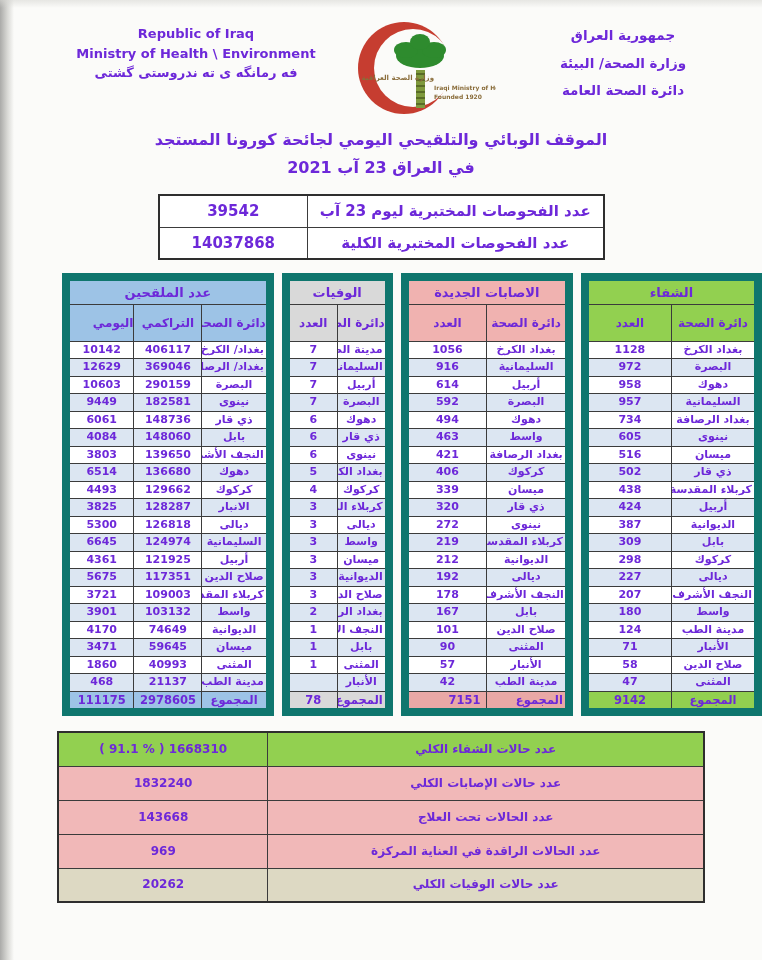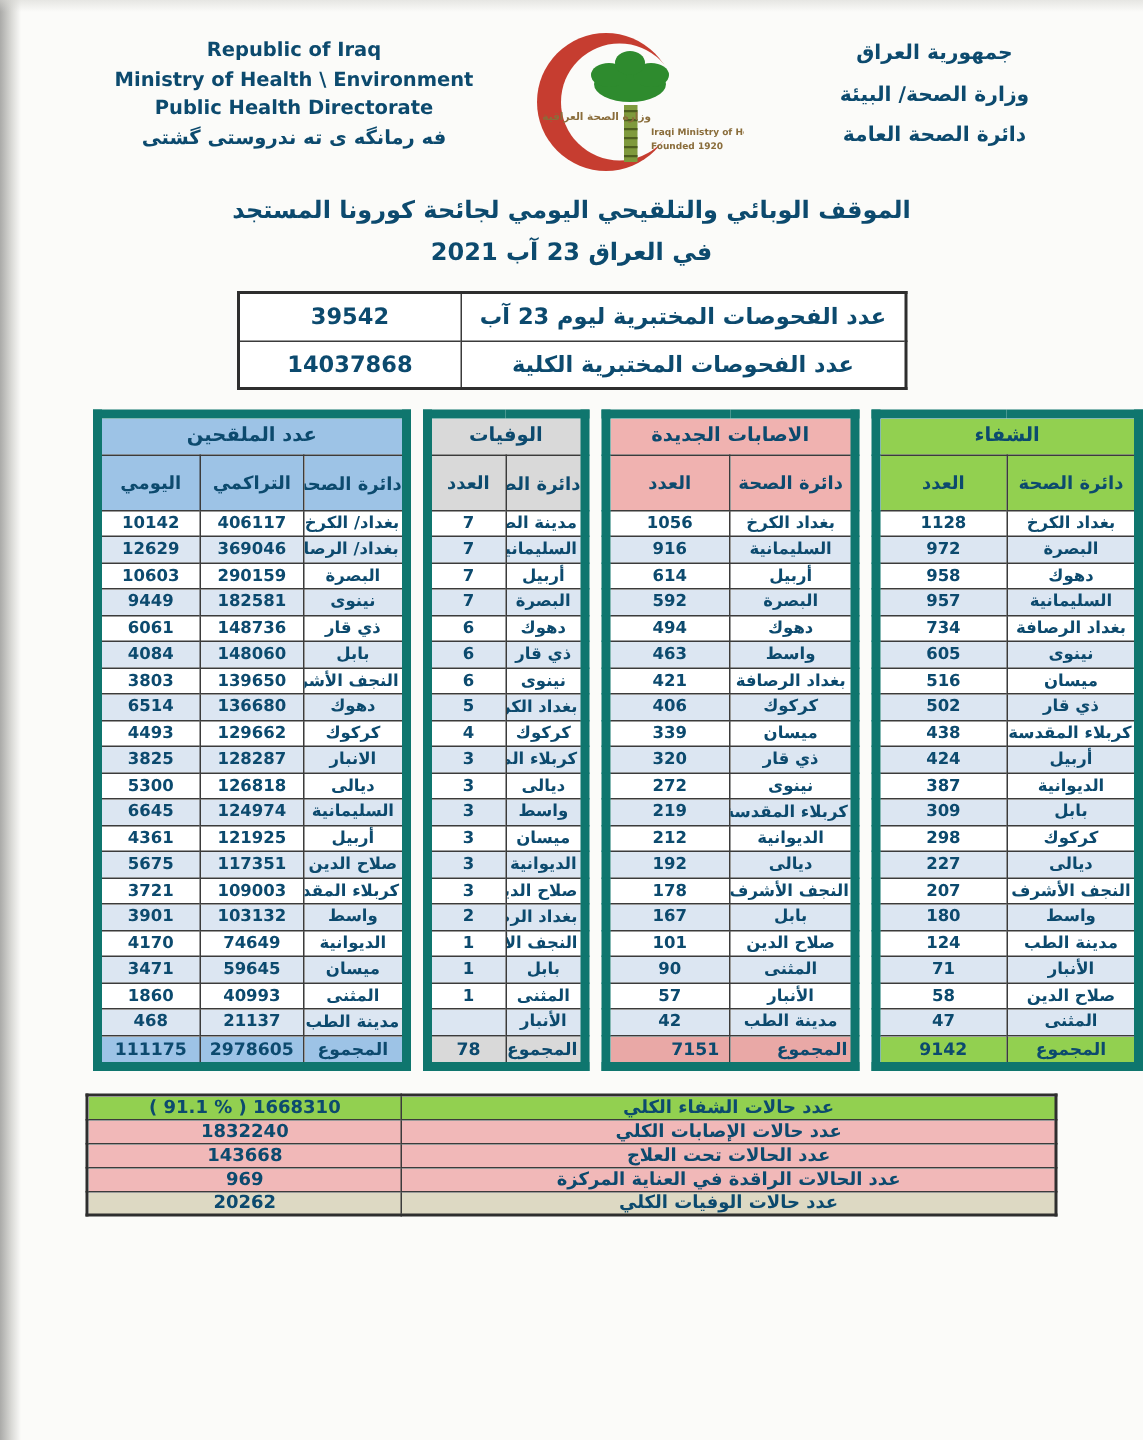--- a/index.html
+++ b/index.html
@@ -1,20 +1,20 @@
 <!DOCTYPE html>
 <html lang="ar" style="--c-blue: #9dc3e6; --c-gray: #d9d9d9; --c-pink: #f0b2b0; --c-pink-total: #e9a8a6; --c-green: #92d050; --c-beige: #ddd9c3; --c-summary-pink: #f1b8b8; --c-stripe: #dce6f2; --c-crescent-red: #c63d30; --c-tree-green: #2e8b2e;"><head>
 <meta charset="utf-8">
 <style>
   * { margin:0; padding:0; box-sizing:border-box; }
   html,body { background:#e9e9e7; }
   .page {
     position:relative; width:762px; height:960px; margin:0 auto;
     background:#fbfbf9; overflow:hidden;
-    font-family:"DejaVu Sans", sans-serif; font-weight:bold; color:#0c4a6e;
+    font-family:"DejaVu Sans", sans-serif; font-weight:bold; color:#6d28d9;
   }
   .photo-edge-left {
     position:absolute; left:0; top:0; bottom:0; width:14px;
     background:linear-gradient(90deg,#8f8f8d,#cfcfcb 55%,rgba(255,255,255,0));
     opacity:.75;
   }
   .photo-edge-top {
     position:absolute; left:0; top:0; right:0; height:8px;
     background:linear-gradient(180deg,#d8d8d4,rgba(255,255,255,0));
     opacity:.6;
@@ -37,64 +37,63 @@
   td + td { direction:ltr; unicode-bidi:isolate; }   
 
   
   .tests-table { width:447px; margin:12px auto 0; direction:rtl; border:2px solid #2e2e2e; }
   .tests-table td { height:32px; font-size:15px; background:#fff; }
   .tests-table td.lbl { width:66.5%; }
   .tests-table td.val { width:33.5%; }
 
   
   .tables-row { display:flex; gap:8px; align-items:flex-start; margin:13px 0 0 62px; }
-  .dtable { direction:rtl; border:6px solid #0f766e; }
+  .dtable { direction:rtl; border:8px solid #0f766e; }
   .dtable th.ttl { height:27px; font-size:13px; }
   .dtable tr.hdr th { height:37px; font-size:12px; }
   .dtable td { height:17.5px; font-size:11px; line-height:1.05; background:#fff; padding:0 2px; }
   .dtable tbody tr:nth-child(even) td { background:var(--c-stripe,#dce6f2); }
   .dtable tr.total td { height:21px; font-size:11.5px; }
 
   .t-blue  { width:214px; }
   .t-gray  { width:112px; }
   .t-pink  { width:174px; }
   .t-green { width:183px; }
 
   .t-blue  th, .t-blue  tr.total td { background:var(--c-blue,#9dc3e6); }
   .t-gray  th, .t-gray  tr.total td { background:var(--c-gray,#d9d9d9); }
   .t-pink  th { background:var(--c-pink,#f0b2b0); }
   .t-pink  tr.total td { background:var(--c-pink-total,#e9a8a6);padding-left:36px; }
   .t-green th, .t-green tr.total td { background:var(--c-green,#92d050); }
 
-  .t-blue .c-name { width:42%; } .t-blue .c-cum { width:33%; } .t-blue .c-day { width:25%; }
+  .t-blue .c-name { width:42%; } .t-blue .c-cum { width:33%; } .t-blue .c-day { width:25%;text-align:right; }
   .c2-name { width:63%; } .c2-val { width:37%;margin-top:12px; }
 
   
   .summary-table { width:648px; margin:15px 0 0 57px; direction:rtl; border:2px solid #2e2e2e; }
-  .summary-table td { height:16px; font-size:12px; line-height:1.05; }
+  .summary-table td { height:34px; font-size:12px; line-height:1.05; }
   .summary-table td:first-child { width:67.5%; }
   .summary-table tr.s-green td { background:var(--c-green,#92d050); }
   .summary-table tr.s-pink  td { background:var(--c-summary-pink,#f1b8b8); }
   .summary-table tr.s-beige td { background:var(--c-beige,#ddd9c3); }
 
   
   .logo-svg { display:block; }
 </style>
 </head>
 <body>
 
 <div class="page">
   <div class="photo-edge-left"></div>
   <div class="photo-edge-top"></div>
 
   <div class="header">
     <div class="header-left">
       <div>Republic of Iraq</div>
       <div>Ministry of Health \ Environment</div>
-      <div>Public Health Directorate</div>
       <div class="ku">فه رمانگه ی ته ندروستی گشتی</div>
     </div>
 
     <div class="logo-wrap">
       <svg class="logo-svg" width="150" height="104" viewBox="0 0 150 104">
 
         <circle cx="58" cy="50" r="46" fill="#c63d30"></circle>
         <circle cx="67" cy="50" r="39" fill="#fbfbf9"></circle>
 
         <g>

